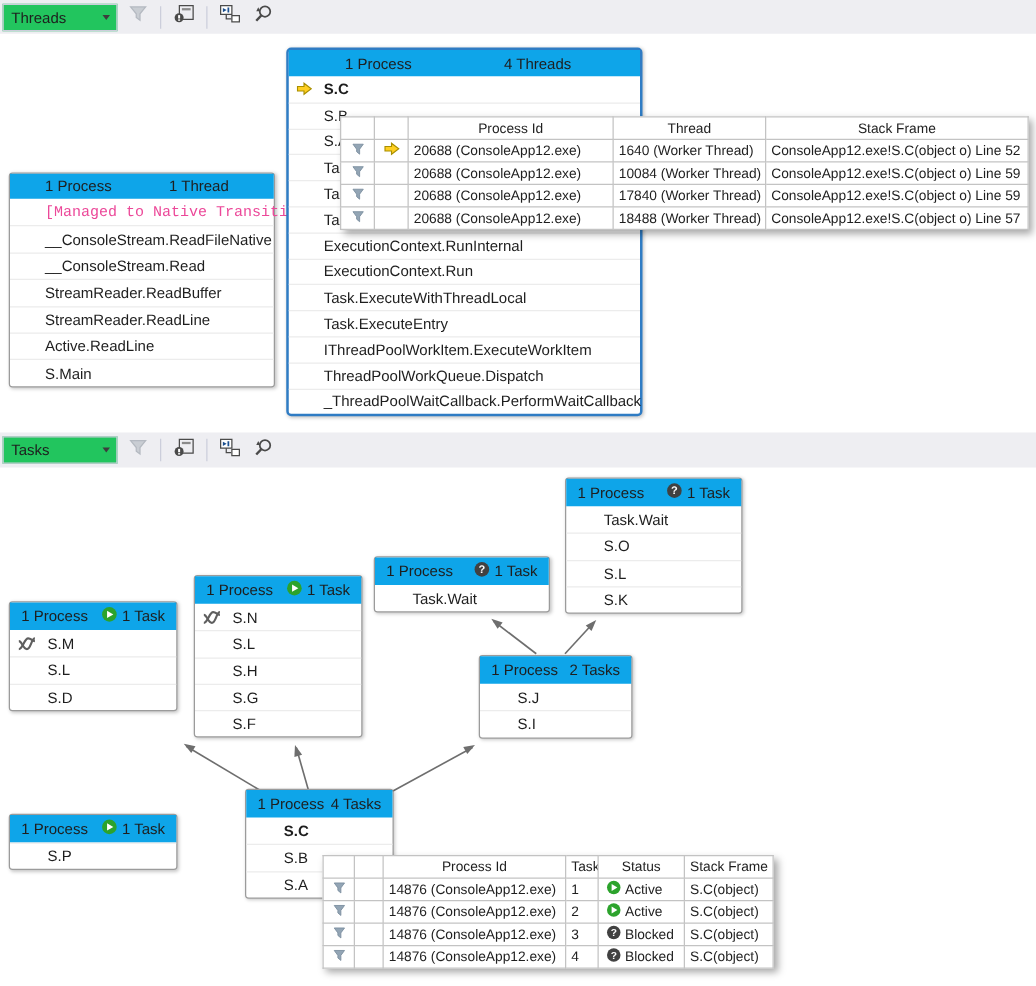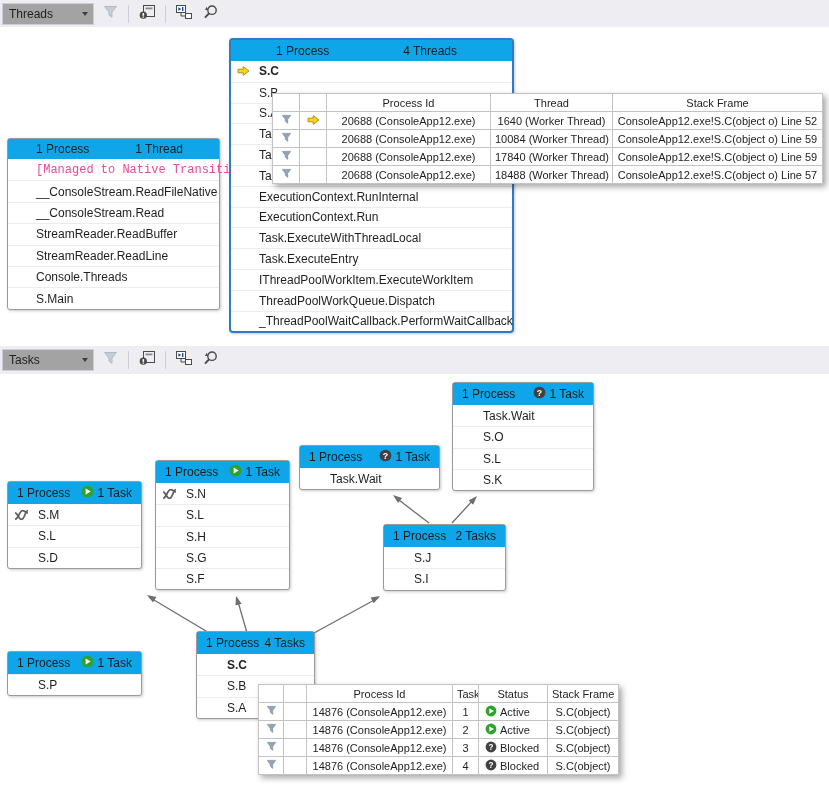--- a/index.html
+++ b/index.html
@@ -1,20 +1,20 @@
 <!DOCTYPE html>
 <html><head>
 <meta charset="utf-8">
 <style>
   html,body{margin:0;padding:0;background:#fff;}
   .screen{position:relative;width:829px;height:789px;overflow:hidden;background:#fff;
     font-family:"Liberation Sans",sans-serif;color:#1e1e1e;}
   .toolbar{position:absolute;left:0;width:829px;height:27px;background:#eeeef2;
     display:flex;align-items:center;padding-left:2px;box-sizing:border-box;}
-  .combo{width:79px;height:20px;background:#a3a3a3;border:1px solid #cccedb;display:flex;
+  .combo{width:79px;height:20px;background:#22c55e;border:1px solid #cccedb;display:flex;
     align-items:center;justify-content:space-between;padding:0 5px 0 6px;font-size:12px;cursor:default;}
   .combo-caret{width:0;height:0;border-left:3.5px solid transparent;border-right:3.5px solid transparent;
     border-top:4px solid #3d3d3d;}
   .tsep{width:1px;height:18px;background:#cccedb;margin:0 5px;}
   .tbtn{width:24px;height:22px;display:flex;align-items:center;justify-content:center;margin:0 1px;}
   .sbox{position:absolute;background:#fff;border:1px solid #9b9b9b;border-radius:3px;
     box-shadow:1px 1px 3px rgba(0,0,0,0.22);box-sizing:border-box;z-index:2;}
   .sbox.selected{border:2px solid #2f7cc4;border-radius:4px;}
   .shead{background:#0ea5e9;display:flex;align-items:center;justify-content:space-between;
     font-size:12px;}
@@ -27,21 +27,21 @@
   .bold{font-weight:bold;}
   .leftbox .shead{height:20px;padding:0 36px 0 28px;}
   .leftbox .srow{height:21.4px;}
   .mainbox .shead{height:21px;padding:0 55px 0 45px;}
   .mainbox .srow{height:20.8px;}
   .taskbox .shead{height:22px;padding:0 9px;}
   .taskbox .srow{height:21.3px;padding-left:30px;}
   .dtable{position:absolute;border-collapse:collapse;background:#fff;border:1px solid #9f9f9f;
     box-shadow:3px 3px 6px rgba(0,0,0,0.35);z-index:5;font-size:11px;table-layout:fixed;}
   .dtable td,.dtable th{border:1px solid #c3c3c3;padding:0 4px;height:18px;font-weight:normal;
-    white-space:nowrap;overflow:hidden;box-sizing:border-box;text-align:center;}
+    white-space:nowrap;overflow:hidden;box-sizing:border-box;}
   .dtable th{text-align:center;}
   .cellicon{text-align:center;padding:0 2px;}
   .statuscell{display:flex;align-items:center;gap:3px;justify-content:flex-start;padding-left:2px;}
   .arrows{position:absolute;left:0;top:0;z-index:1;pointer-events:none;}
 </style>
 </head>
 <body>
 
 <div class="screen">
 
@@ -98,21 +98,21 @@
     <div class="srow sep">
         <span>__ConsoleStream.Read</span>
       </div>
     <div class="srow sep">
         <span>StreamReader.ReadBuffer</span>
       </div>
     <div class="srow sep">
         <span>StreamReader.ReadLine</span>
       </div>
     <div class="srow sep">
-        <span>Console.Threads</span>
+        <span>Active.ReadLine</span>
       </div>
     <div class="srow sep">
         <span>S.Main</span>
       </div>
   </div>
 
   <div class="sbox mainbox selected" style="left:229px;top:38px;width:285px;">
     <div class="shead">
       <span>1 Process</span>
       <span>4 Threads</span>

